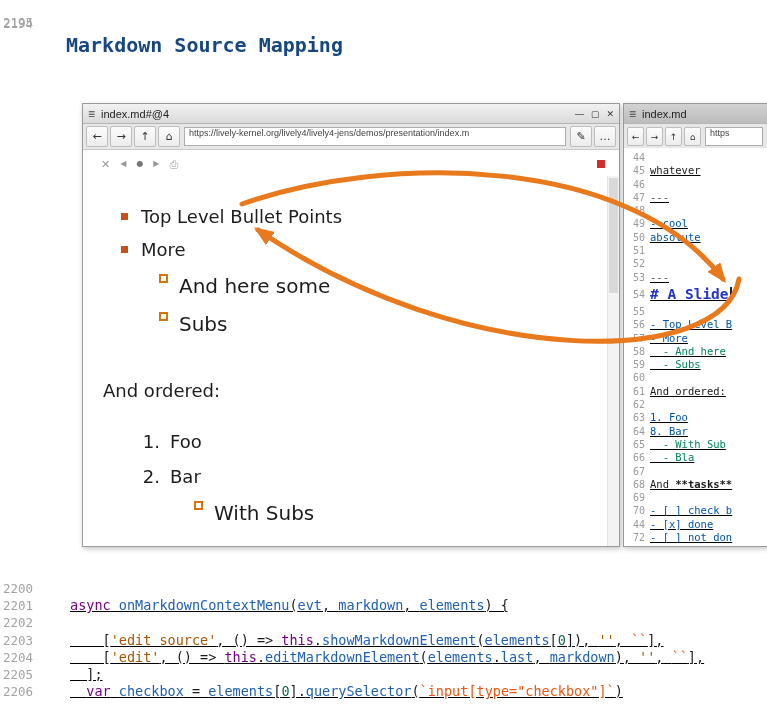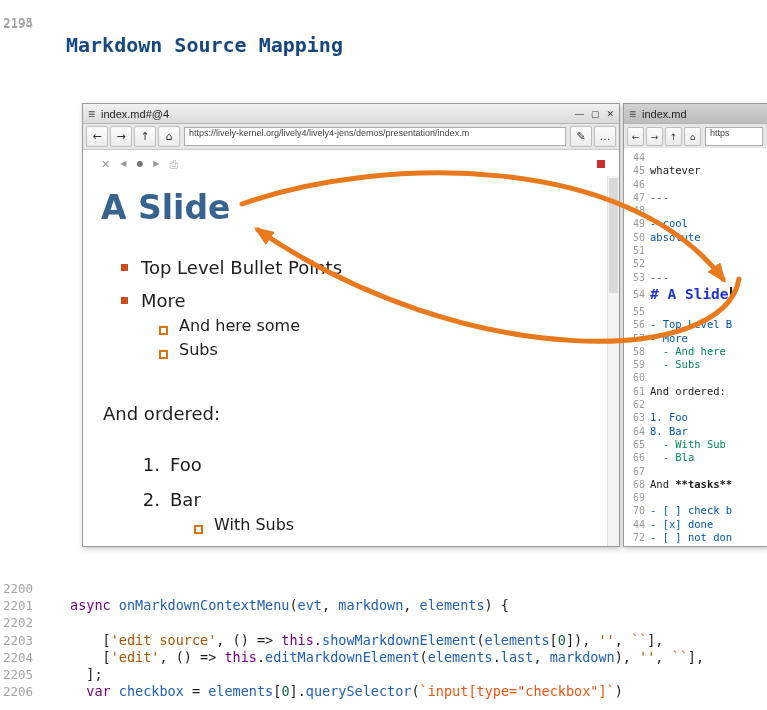--- a/index.html
+++ b/index.html
@@ -44,41 +44,41 @@
            background:#fff;color:#979797;font-size:11px;}
   .tbicon{line-height:1;}
   .redsq{width:8px;height:8px;background:#cf2d2d;margin-left:auto;margin-right:14px;}
 
   .content{position:absolute;left:0;right:11px;top:72px;bottom:0;overflow:hidden;
            padding-left:17px;color:#1d1d1d;}
   .slide-title{font:bold 33px "DejaVu Sans",sans-serif;color:#38638f;margin:12px 0 0 1px;}
   .b1{display:flex;align-items:center;margin-top:12px;font-size:18px;}
   .b1.first{margin-top:30px;}
   .sq{width:7px;height:7px;background:#c8511b;margin:0 13px 0 21px;flex:none;}
-  .b2{display:flex;align-items:flex-end;margin-top:5px;font-size:16px;}
+  .b2{display:flex;align-items:flex-start;margin-top:14px;font-size:20px;}
   .sqo{width:5px;height:5px;border:2px solid #d9730d;background:#fff;margin:0 11px 0 59px;flex:none;}
   .sqo.deep{margin-left:94px;}
   .para{font-size:18px;margin:44px 0 0 3px;}
   .o1{display:flex;margin-top:14px;font-size:18px;}
   .o1.first{margin-top:30px;}
   .onum{width:24px;text-align:right;margin-right:10px;margin-left:36px;flex:none;}
 
   .sb{position:absolute;right:0;top:72px;bottom:0;width:11px;background:#f3f3f3;
       border-left:1px solid #e3e3e3;}
   .sb-thumb{position:absolute;left:1px;right:1px;top:2px;height:115px;background:#d9d9d9;}
 
   
   #src-rows{position:absolute;left:0;right:0;top:44px;bottom:0;overflow:hidden;
             background:#fff;padding-top:3px;}
   .srcrow{display:flex;height:13.3px;line-height:13.3px;white-space:pre;
           font-family:"DejaVu Sans Mono",monospace;font-size:10.5px;}
   .srcrow .ln{width:21px;flex:none;text-align:right;padding-right:5px;
               color:#9b9b9b;font-size:10px;}
   .srcrow.hdr{height:21px;line-height:21px;}
-  .codetext{white-space:pre;}
+  .codetext{white-space:pre;text-decoration:underline;}
   .sc-pl{color:#1a1a1a}
   .sc-l1{color:#0055aa}
   .sc-l2{color:#008855}
   .sc-hr{color:#555}
   .sc-hd{color:#2233cc;font-weight:bold;font-size:14.5px;}
   .sc-strong{color:#1a1a1a;font-weight:bold;}
   .caret{display:inline-block;width:2px;height:14px;background:#222;
          vertical-align:-2px;margin-left:1px;}
 
   
@@ -130,21 +130,20 @@
       </div>
       <div class="toolbar">
         <span class="tbicon">✕</span>
         <span class="tbicon" style="font-size:8px">◀</span>
         <span class="tbicon" style="font-size:8px;color:#777">●</span>
         <span class="tbicon" style="font-size:8px">▶</span>
         <span class="tbicon">⎙</span>
         <span class="redsq"></span>
       </div>
       <div class="content">
-        <div class="slide-title">A Slide</div>
         <div class="b1 first">
           <span class="sq"></span>
           <span>Top Level Bullet Points</span>
         </div>
         <div class="b1">
           <span class="sq"></span>
           <span>More</span>
         </div>
         <div class="b2">
           <span class="sqo"></span>

